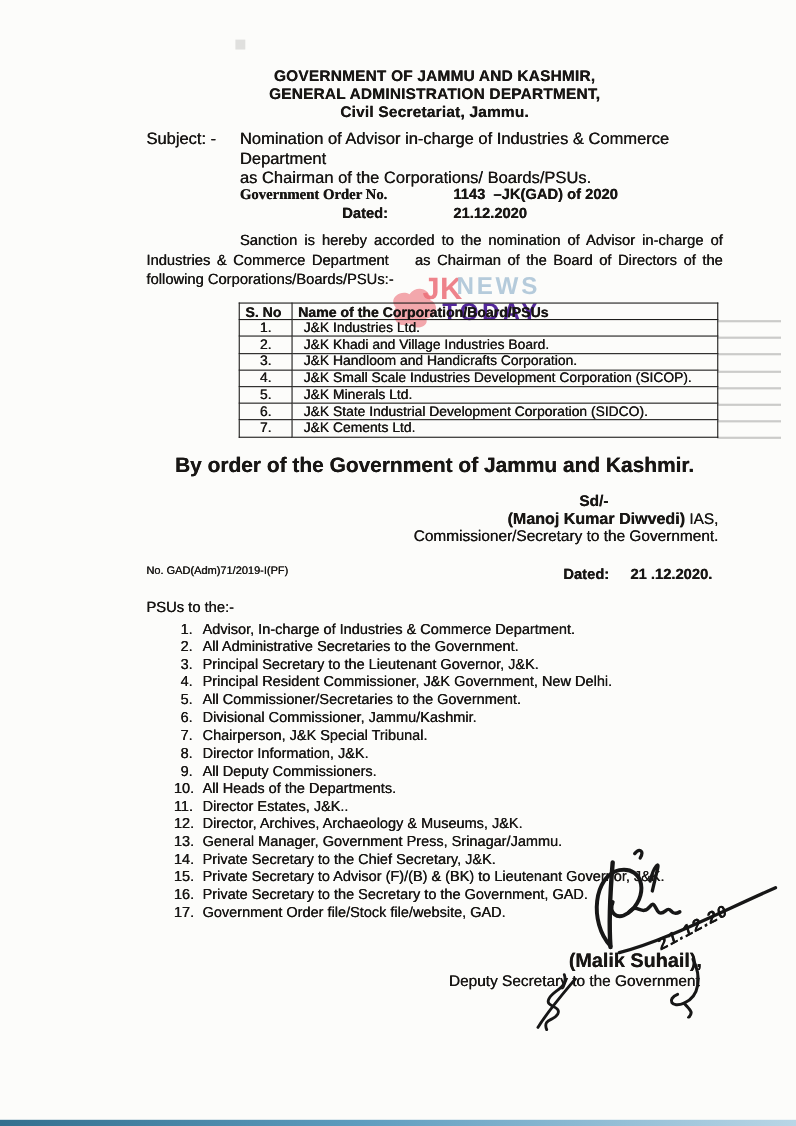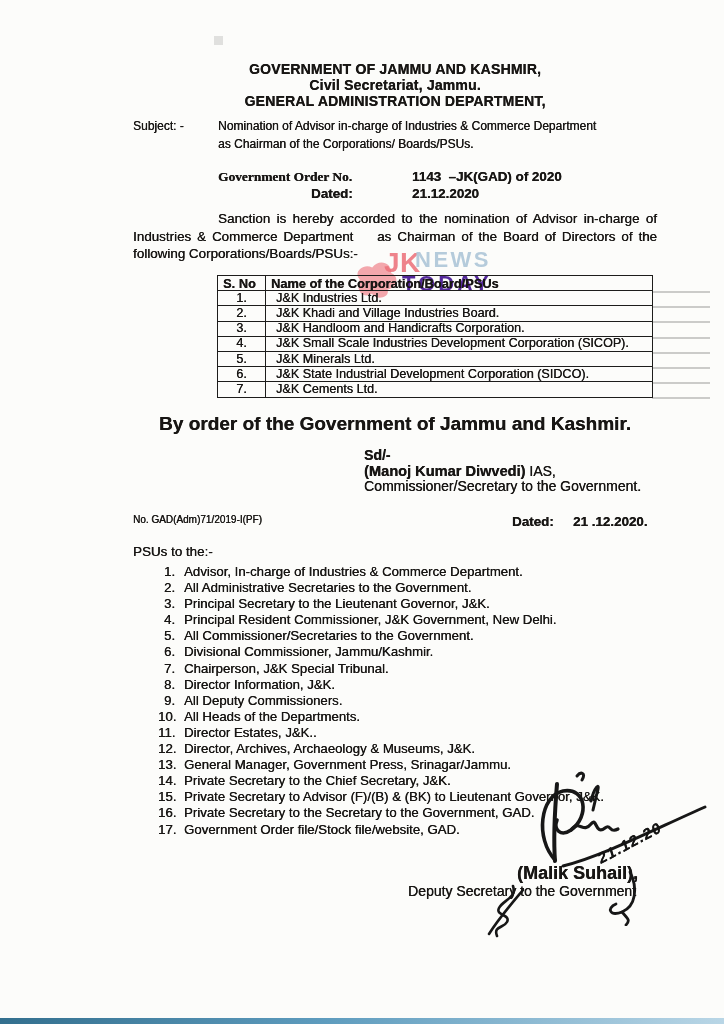--- a/index.html
+++ b/index.html
@@ -13,38 +13,38 @@
   
   .watermark { position:absolute; left:352px; top:244px; width:150px; height:62px; z-index:1; }
   .wm-jk    { position:absolute; left:32px; top:3px;  font-size:28px; font-weight:bold; letter-spacing:0.5px; opacity:.85; text-shadow:none; }
   .wm-news  { position:absolute; left:63px; top:3px;  font-size:22px; font-weight:bold; letter-spacing:2.5px; opacity:.95; text-shadow:none; }
   .wm-today { position:absolute; left:50px; top:27px; font-size:22px; font-weight:bold; letter-spacing:3px;  opacity:.95; text-shadow:none; }
   .wm-shape { position:absolute; left:0; top:13px; opacity:.8; }
   
   .doc-header { position:absolute; top:61px; left:133px; width:524px; z-index:2;
                 text-align:center; font-weight:bold; font-size:14px; line-height:16px; letter-spacing:0.2px; }
   
-  .subject { position:absolute; top:118px; left:133px; width:530px; display:flex; font-size:12px; line-height:17.5px; z-index:2; }
+  .subject { position:absolute; top:118px; left:133px; width:530px; display:flex; font-size:15px; line-height:17.5px; z-index:2; }
   .subject-label { width:85px; flex:none; }
   
   .go { position:absolute; font-weight:bold; font-size:13.4px; line-height:15px; z-index:2; white-space:pre; }
   .go-l1 { top:169px; left:218px;font-family:Liberation Serif, serif; }  .go-v1 { top:169px; left:412px; }
   .go-l2 { top:186px; left:311px; }  .go-v2 { top:186px; left:412px; }
   
   .body-par { position:absolute; top:210px; left:133px; width:524px; z-index:2;
               font-size:13.4px; line-height:17.5px; text-align:justify; text-indent:85px; white-space:pre-wrap; }
   
   .psu-table { position:absolute; top:275px; left:217px; width:436px; border-collapse:collapse; z-index:2; font-size:12.6px;padding-left:38px; }
   .psu-table th, .psu-table td { border:1.6px solid #1d1c1b; padding:0 5px; height:15.2px; line-height:13px; vertical-align:middle; }
   .psu-table th { text-align:left; font-size:12.8px; }
   .psu-table td.sno { width:48px; text-align:center; }
   .psu-table td.name { padding-left:10px; }
   
   .by-order { position:absolute; top:413px; left:133px; width:524px; text-align:center; font-weight:bold; font-size:19px; z-index:2; }
-  .sig1 { position:absolute; top:448px; right:83px; font-size:14px; line-height:15.7px; z-index:2; }
+  .sig1 { position:absolute; top:448px; right:71px; text-align:right; font-size:14px; line-height:15.7px; z-index:2; }
   .sig1 .sd { font-weight:bold; margin-right:100px; }
   .sig1 .nm b { font-size:14.6px; }
   .ref-no   { position:absolute; top:514px; left:133px; font-size:10px; z-index:2; }
   .ref-dl   { position:absolute; top:514px; left:512px; font-size:13.4px; font-weight:bold; z-index:2; }
   .ref-dv   { position:absolute; top:514px; left:573px; font-size:13.4px; font-weight:bold; z-index:2; }
   
   .copy-heading { position:absolute; top:544px; left:133px; font-size:13.4px; z-index:2; }
   .copy-list { position:absolute; top:564px; left:158px; width:500px; font-size:13.2px; z-index:2; }
   .copy-item { display:flex; height:16.1px; line-height:16.1px; }
   .copy-num  { width:17px; flex:none; text-align:right; margin-right:9px; }
@@ -82,22 +82,22 @@
         <path d="M 8,20 C 2,12 14,4 22,10 C 30,2 42,8 40,18 C 48,22 44,34 34,34 C 36,42 22,44 18,36 C 8,40 2,30 8,20 Z" fill="#ec6f78" opacity="0.75" transform="rotate(-8 25 23)"></path>
       </svg>
     </span>
     <span class="wm-jk" style="color:#ec6f78">JK</span>
     <span class="wm-news" style="color:#b2c9da">NEWS</span>
     <span class="wm-today" style="color:#4c1d95">TODAY</span>
   </div>
 
   <div class="doc-header">
     <div>GOVERNMENT OF JAMMU AND KASHMIR,</div>
+    <div>GENERAL ADMINISTRATION DEPARTMENT,</div>
     <div>Civil Secretariat, Jammu.</div>
-    <div>GENERAL ADMINISTRATION DEPARTMENT,</div>
   </div>
 
   <div class="subject">
     <span class="subject-label">Subject: -</span>
     <span class="subject-text">
       <div>Nomination of Advisor in-charge of Industries &amp; Commerce Department</div>
       <div>as Chairman of the Corporations/ Boards/PSUs.</div>
     </span>
   </div>
 

